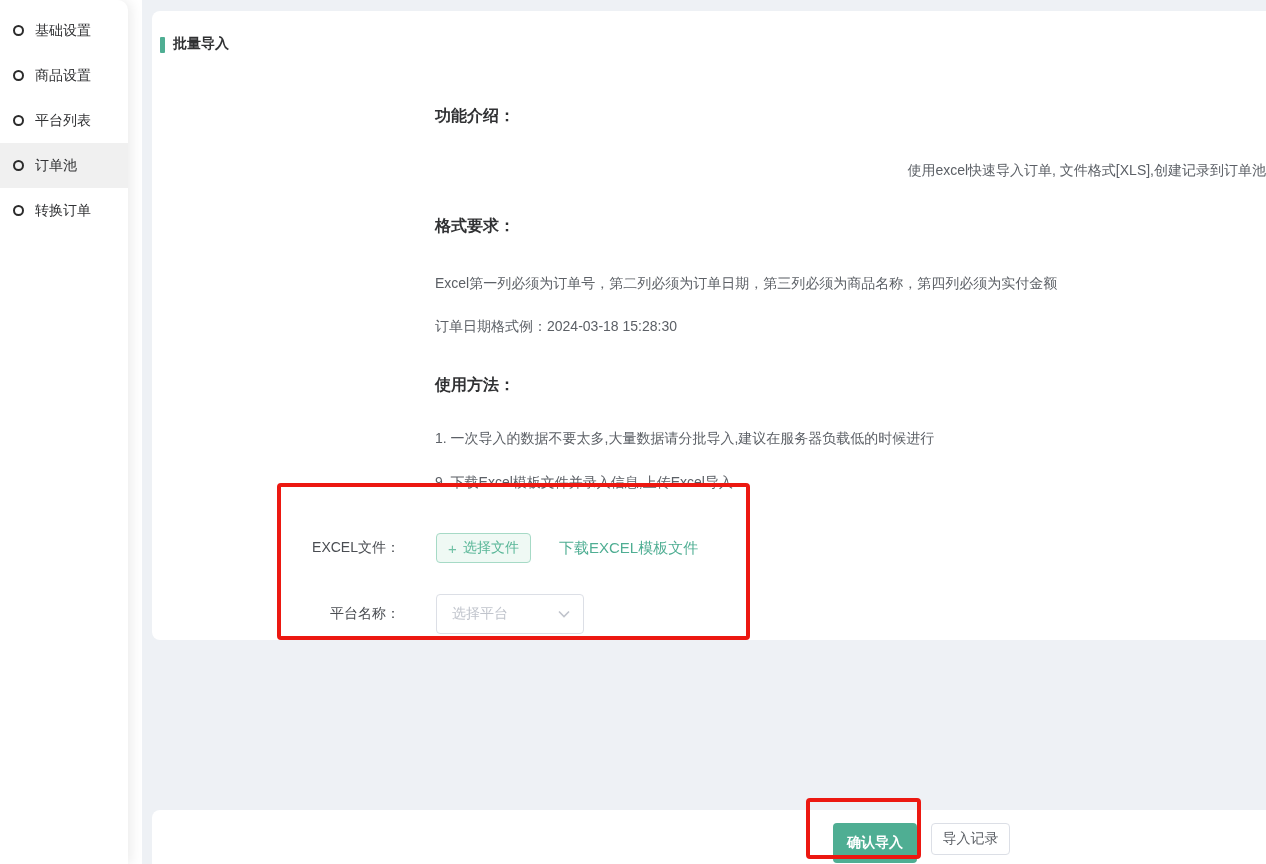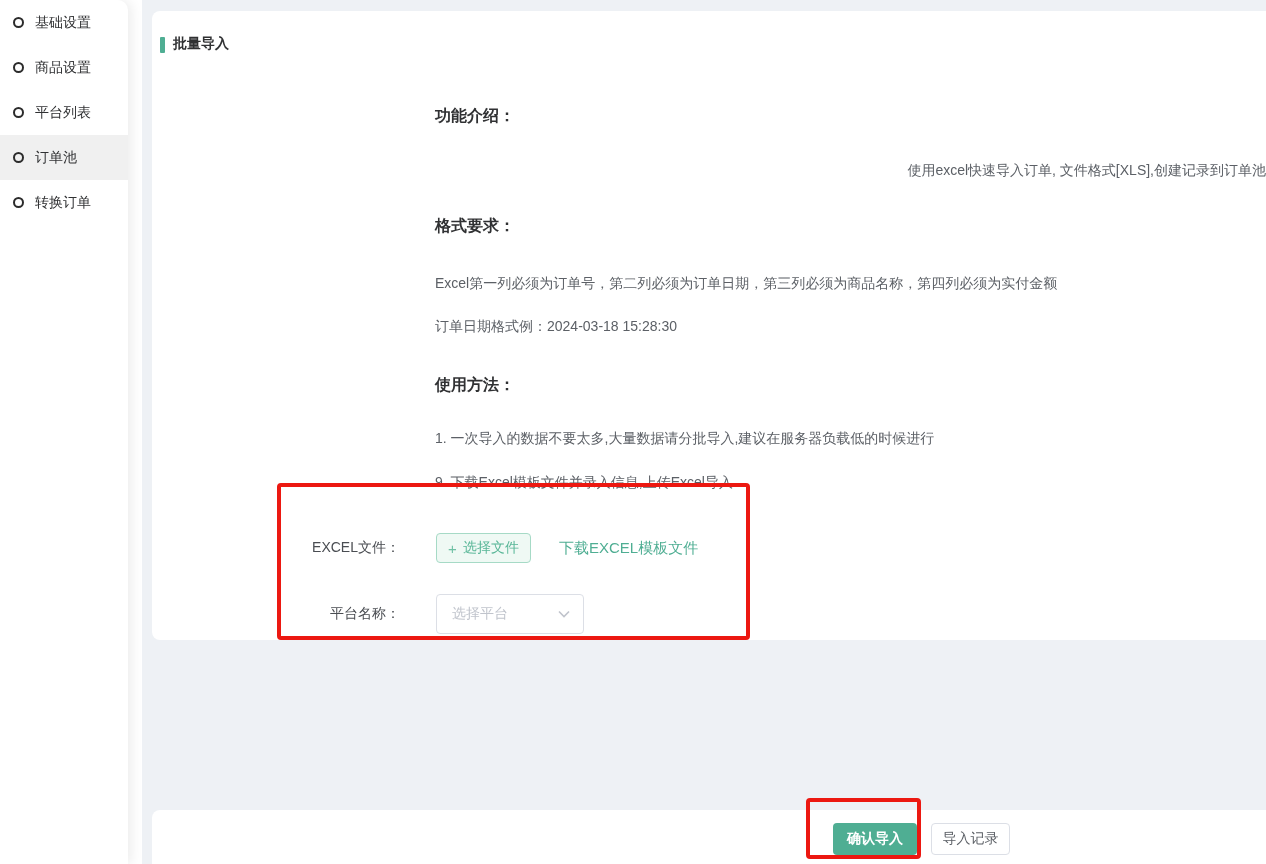--- a/index.html
+++ b/index.html
@@ -16,21 +16,21 @@
     position:absolute; left:142px; top:0; right:0; bottom:0;
     background:#eef1f5;
   }
 
   
   .sidebar {
     position:absolute; left:0; top:0; width:128px; height:864px;
     background:#ffffff; z-index:3;
     box-shadow:4px 0 12px rgba(0,0,0,0.07);
     border-top-right-radius:10px;
-    padding-top:0;
+    padding-top:8px;
   }
   .side-item {
     height:45px; display:flex; align-items:center; gap:11px;
     padding-left:13px; cursor:pointer; font-size:14px; color:#303133;
   }
   .side-item.active { background:#f0f0f0; }
   .circle-icon {
     width:11px; height:11px; border:2px solid #2b2b2b; border-radius:50%;
     flex:0 0 auto; background:transparent;
   }
@@ -89,21 +89,21 @@
   .chev { display:inline-flex; }
 
   
   .footer-bar {
     position:absolute; left:152px; top:810px; width:1114px; height:54px;
     background:#ffffff; z-index:1; border-radius:8px 0 0 0;
     display:flex; justify-content:flex-end; align-items:flex-start;
     gap:14px; padding:13px 256px 0 0;
   }
   .confirm-btn {
-    width:84px; height:32px; background:#4fae93; color:#ffffff;
+    width:84px; height:40px; background:#4fae93; color:#ffffff;
     border:none; border-radius:4px; font-size:14px; cursor:pointer;
     font-family:inherit; font-weight:bold;
   }
   .records-btn {
     width:79px; height:32px; background:#ffffff; color:#5c6066;
     border:1px solid #dcdfe6; border-radius:4px; font-size:14px; cursor:pointer;
     font-family:inherit;
   }
 
   

